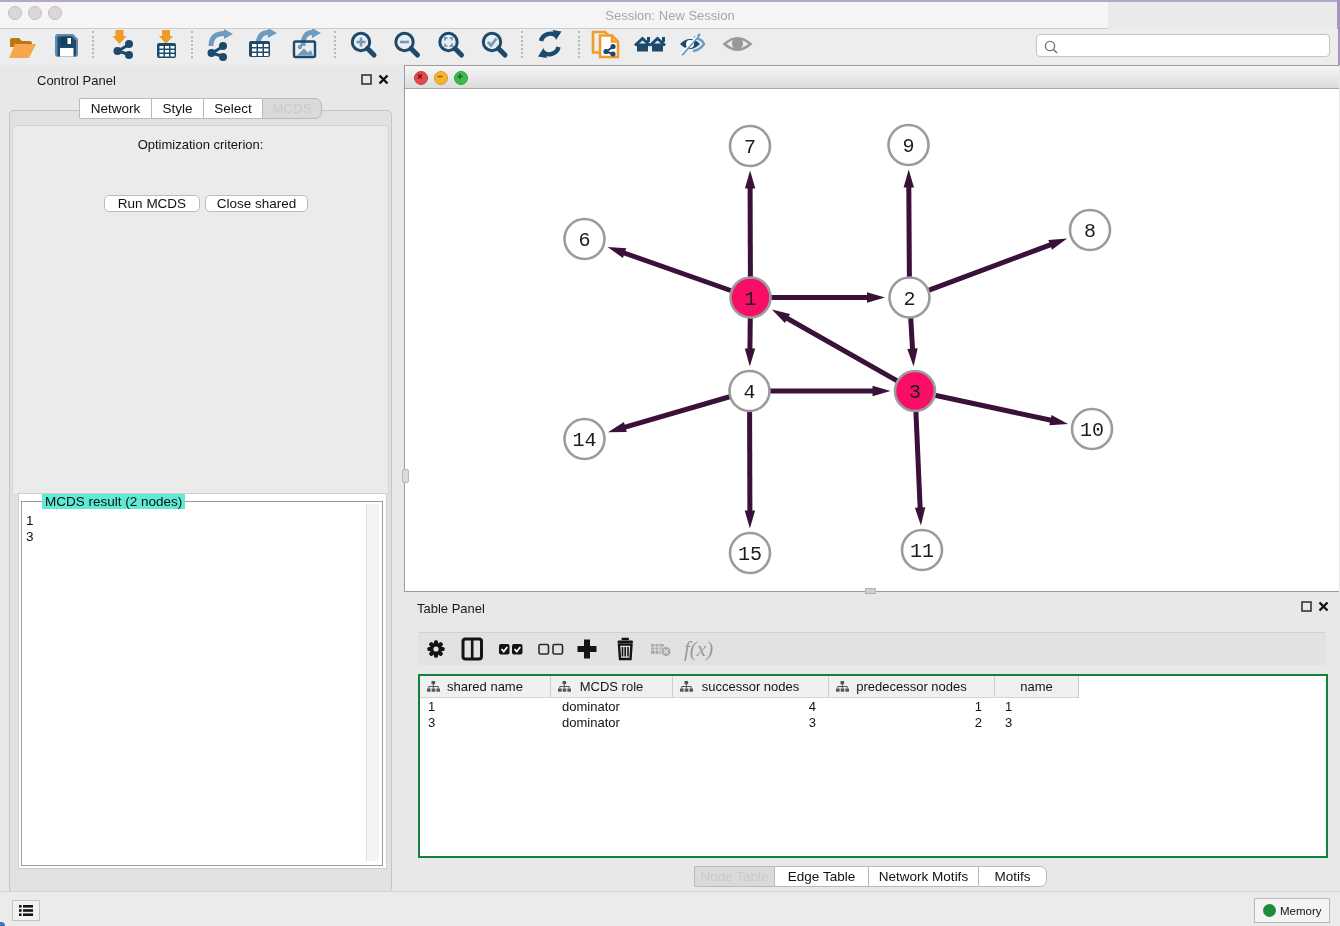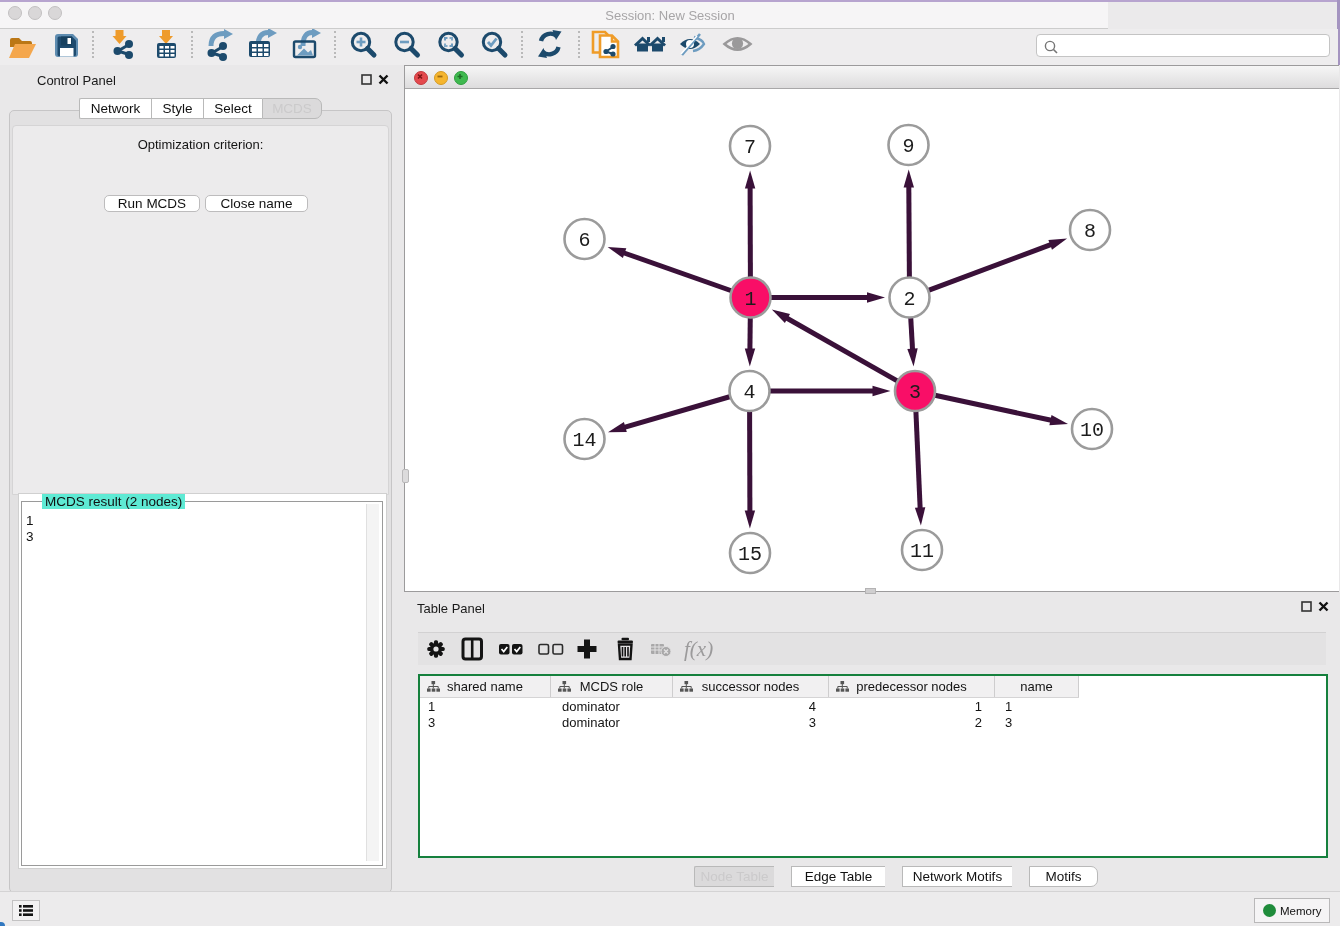--- a/index.html
+++ b/index.html
@@ -33,21 +33,21 @@
 #scctitle{left:0;top:0;width:100%;height:22px;background:linear-gradient(#f6f6f6,#dddcdd);border-bottom:1px solid #a8a7a8;}
 .tl{position:absolute;top:5px;width:12px;height:12px;border-radius:50%;}
 #scclabel{left:0;top:4px;width:100%;text-align:center;font-size:13px;color:#222;}
 
 #tp{left:404px;top:527px;width:936px;height:299px;text-decoration:underline;}
 #tptoolbar{left:14px;top:40px;width:908px;height:32px;background:#e3e2e3;border-top:1px solid #d2d1d2;}
 #tbl{left:14px;top:82px;width:906px;height:180px;background:#fff;border:2px solid #15803d;}
 #thead{position:absolute;left:0;top:0;width:659px;height:21px;background:#f1f0f1;border-bottom:1px solid #d5d4d5;}
 .th{position:absolute;top:0;height:21px;border-right:1px solid #cecdce;font-size:13px;color:#141414;text-align:center;line-height:21px;}
 .td{position:absolute;font-size:13px;color:#141414;height:16px;line-height:16px;}
-.btabs{position:absolute;display:flex;gap:17px;}
+.btabs{position:absolute;display:flex;}
 #statusbar{left:0;top:891px;width:1340px;height:35px;background:#ecebec;border-top:1px solid #d4d3d4;}
 #listbtn{left:12px;top:8px;width:26px;height:19px;background:#f3f2f3;border:1px solid #c3c2c3;}
 #membtn{left:1254px;top:6px;width:74px;height:23px;background:#f5f4f5;border:1px solid #b9b8b9;font-size:11.5px;color:#111;}
 svg{position:absolute;}
 </style></head>
 <body>
 <div class="abs" style="left:0;top:0;width:1340px;height:2px;background:#b7a4cf;"></div>
 <div class="abs" style="right:0;top:0;width:3px;height:592px;background:#a494c0;"></div>
 <div class="abs" style="right:0;top:592px;width:3px;height:334px;background:#2b2f45;"></div>
 <div id="titlebar" class="abs">
@@ -209,21 +209,21 @@
     <div class="tabs" style="left:71px;top:33px;">
       <div class="tab first" style="width:71px;">Network</div>
       <div class="tab" style="width:51px;">Style</div>
       <div class="tab" style="width:58px;">Select</div>
       <div class="tab last sel" style="width:58px;">MCDS</div>
     </div>
     <div id="cp-pane" class="abs">
       <div id="mcds-inner"></div>
       <div id="optlabel" class="abs">Optimization criterion:</div>
       <div class="btn" style="left:86px;top:84px;width:94px;height:15px;line-height:15px;margin-left:8px;">Run MCDS</div>
-      <div class="btn" style="left:195px;top:84px;width:101px;height:15px;line-height:15px;">Close name</div>
+      <div class="btn" style="left:195px;top:84px;width:101px;height:15px;line-height:15px;">Close shared</div>
       <div id="resultwrap">
         <div id="fieldset">
           <div id="fieldlegend">MCDS result (2 nodes)</div>
           <div id="resulttext">1<br>3</div>
           <div id="resultsb"></div>
         </div>
       </div>
     </div>
   </div>
   <div id="sccwin" class="abs">

